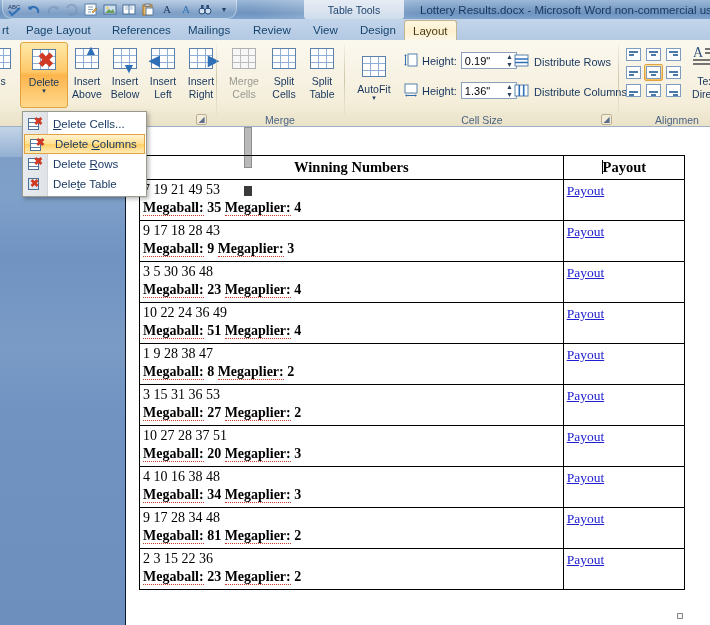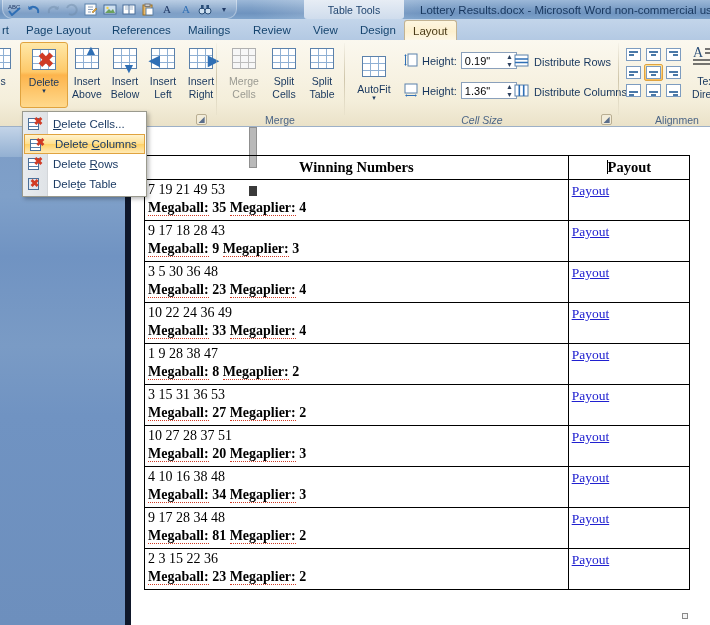--- a/index.html
+++ b/index.html
@@ -192,21 +192,21 @@
   .canvas .shade {
     position: absolute; left: 0; top: 0; width: 125px; height: 100%;
     background: linear-gradient(to bottom, #7c9cc6 0%, #7fa0c9 14%, #7093c2 26%, #7a9bc5 44%, #7093c2 58%, #6d8fbd 100%);
   }
   .canvas .lightband {
     position: absolute; left: 0; top: 0; width: 125px; height: 30px;
     background: linear-gradient(to bottom, #c3d4e8, #93b0d2);
   }
   .page {
     position: absolute; left: 125px; top: 0; width: 585px; height: 498px;
-    background: #ffffff; border-left: 6px solid #0f172a;
+    background: #ffffff; border-left: 1px solid #0f172a;
   }
 
   table.doc {
     position: absolute; left: 13px; top: 28px;
     width: 546px;
     border-collapse: collapse;
     font-family: "Liberation Serif", serif;
   }
   table.doc td, table.doc th {
     border: 1px solid #000000;
@@ -483,21 +483,21 @@
         <div class="distrib" style="left:166px; top:43px;">
           <span>
             <svg width="15" height="15" viewBox="0 0 15 15">
                 <rect x="1" y="2" width="13" height="11" fill="#fff" stroke="#5b81ab"></rect>
                 <path d="M5.3 2 V13 M9.7 2 V13" stroke="#2f6fb5" stroke-width="1.6"></path>
               </svg>
           </span>
           <span>Distribute Columns</span>
         </div>
 
-        <div class="group-label" style="left:0; width:268px;font-style:italic;">Cell Size</div>
+        <div class="group-label" style="left:0; width:268px;">Cell Size</div>
         <div class="dialog-launcher" style="left:253px;">◢</div>
       </div>
 
       <div class="group-sep" style="left:618px;"></div>
 
       <div class="group" style="left:622px; width:88px;">
         <div style="position:absolute; left:2px; top:6px; display:grid; grid-template-columns:repeat(3,19px); grid-auto-rows:17px; gap:1px;">
           <div class="aligncell">
               <span class="alignbox">
                 <i style="top:2px;"></i>
@@ -635,21 +635,21 @@
             <tr>
               <td class="numbers">
                 <div class="nums">3 5 30 36 48</div>
                 <div class="mb"><span class="sq">Megaball:</span> <span>23</span> <span class="sq">Megaplier:</span> <span>4</span></div>
               </td>
               <td class="payout"><a href="#">Payout</a></td>
             </tr>
             <tr>
               <td class="numbers">
                 <div class="nums">10 22 24 36 49</div>
-                <div class="mb"><span class="sq">Megaball:</span> <span>33</span> <span class="sq">Megaplier:</span> <span>4</span></div>
+                <div class="mb"><span class="sq">Megaball:</span> <span>51</span> <span class="sq">Megaplier:</span> <span>4</span></div>
               </td>
               <td class="payout"><a href="#">Payout</a></td>
             </tr>
             <tr>
               <td class="numbers">
                 <div class="nums">1 9 28 38 47</div>
                 <div class="mb"><span class="sq">Megaball:</span> <span>8</span> <span class="sq">Megaplier:</span> <span>2</span></div>
               </td>
               <td class="payout"><a href="#">Payout</a></td>
             </tr>

